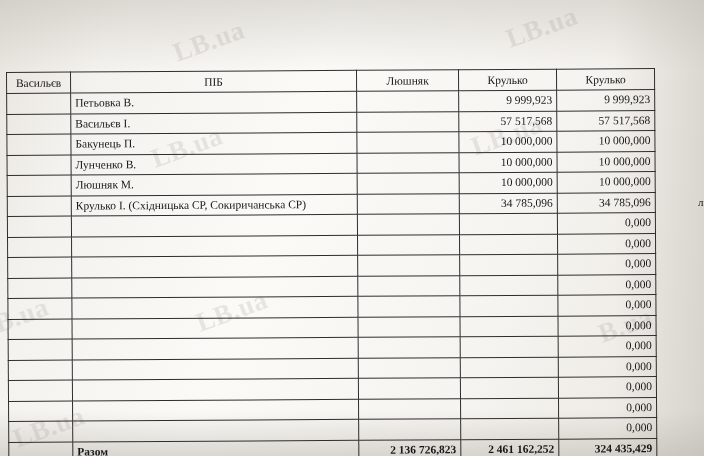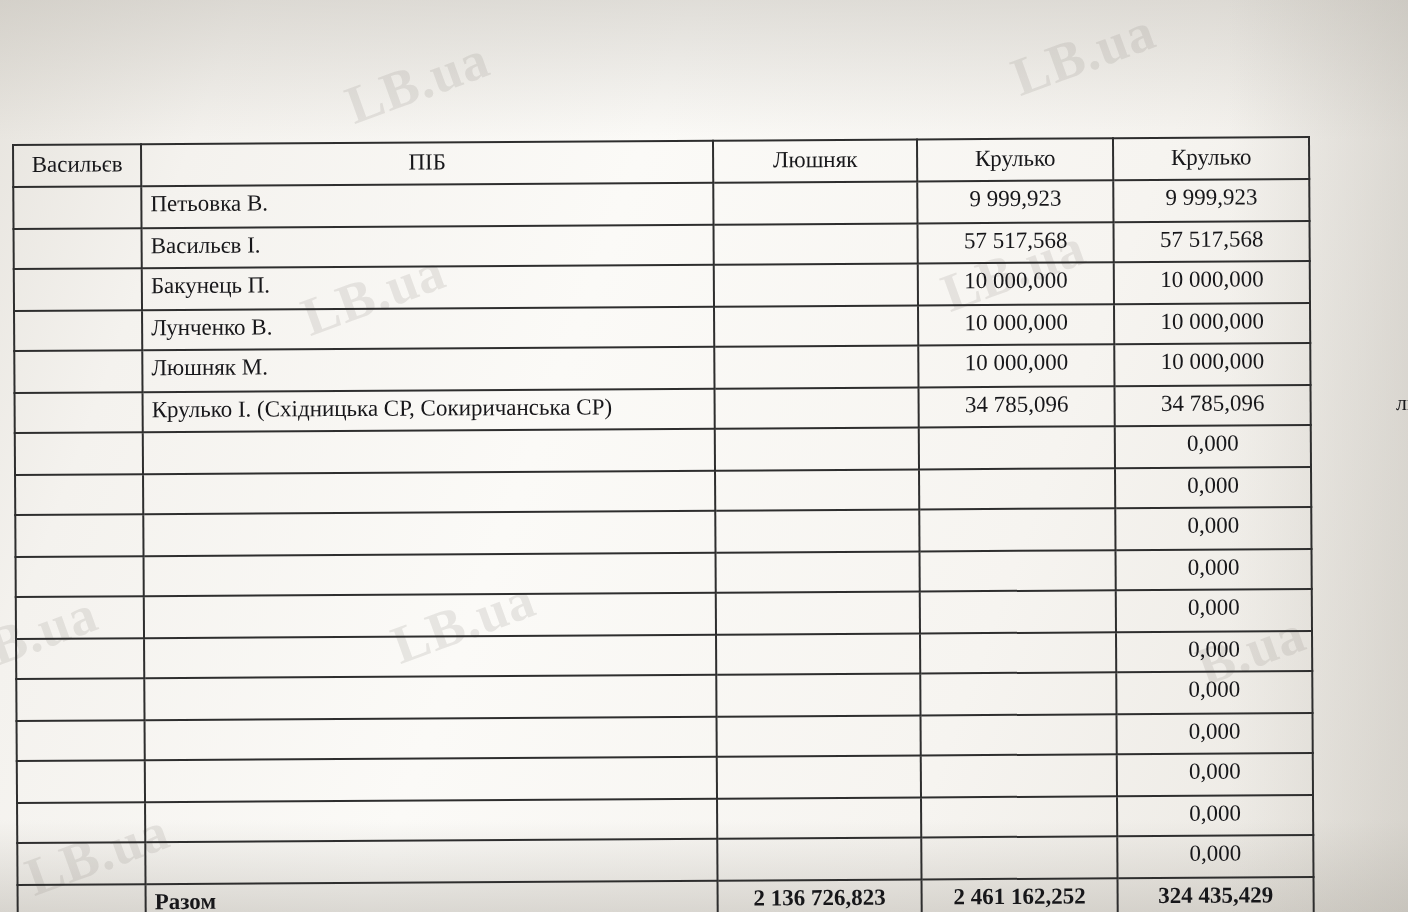--- a/index.html
+++ b/index.html
@@ -84,21 +84,21 @@
     height: 20px;
     line-height: 20px;
   }
   .c-frac { width: 64px; }
   .c-name { width: 286px; }
   .c-sub  { width: 102px; }
   .c-proj { width: 98px; }
   .c-diff { width: 98px; }
 
   td.name { text-align: left; padding-left: 6px; }
-  td.num  { text-align: center; padding-right: 7px; }
+  td.num  { text-align: right; padding-right: 7px; }
   tr.total td { font-weight: 700; }
   tr.total td.num { font-weight: 700; }
 
   
   .skew {
     transform: rotate(-0.35deg);
     transform-origin: 0 0;
   }
 
   .side-note {

